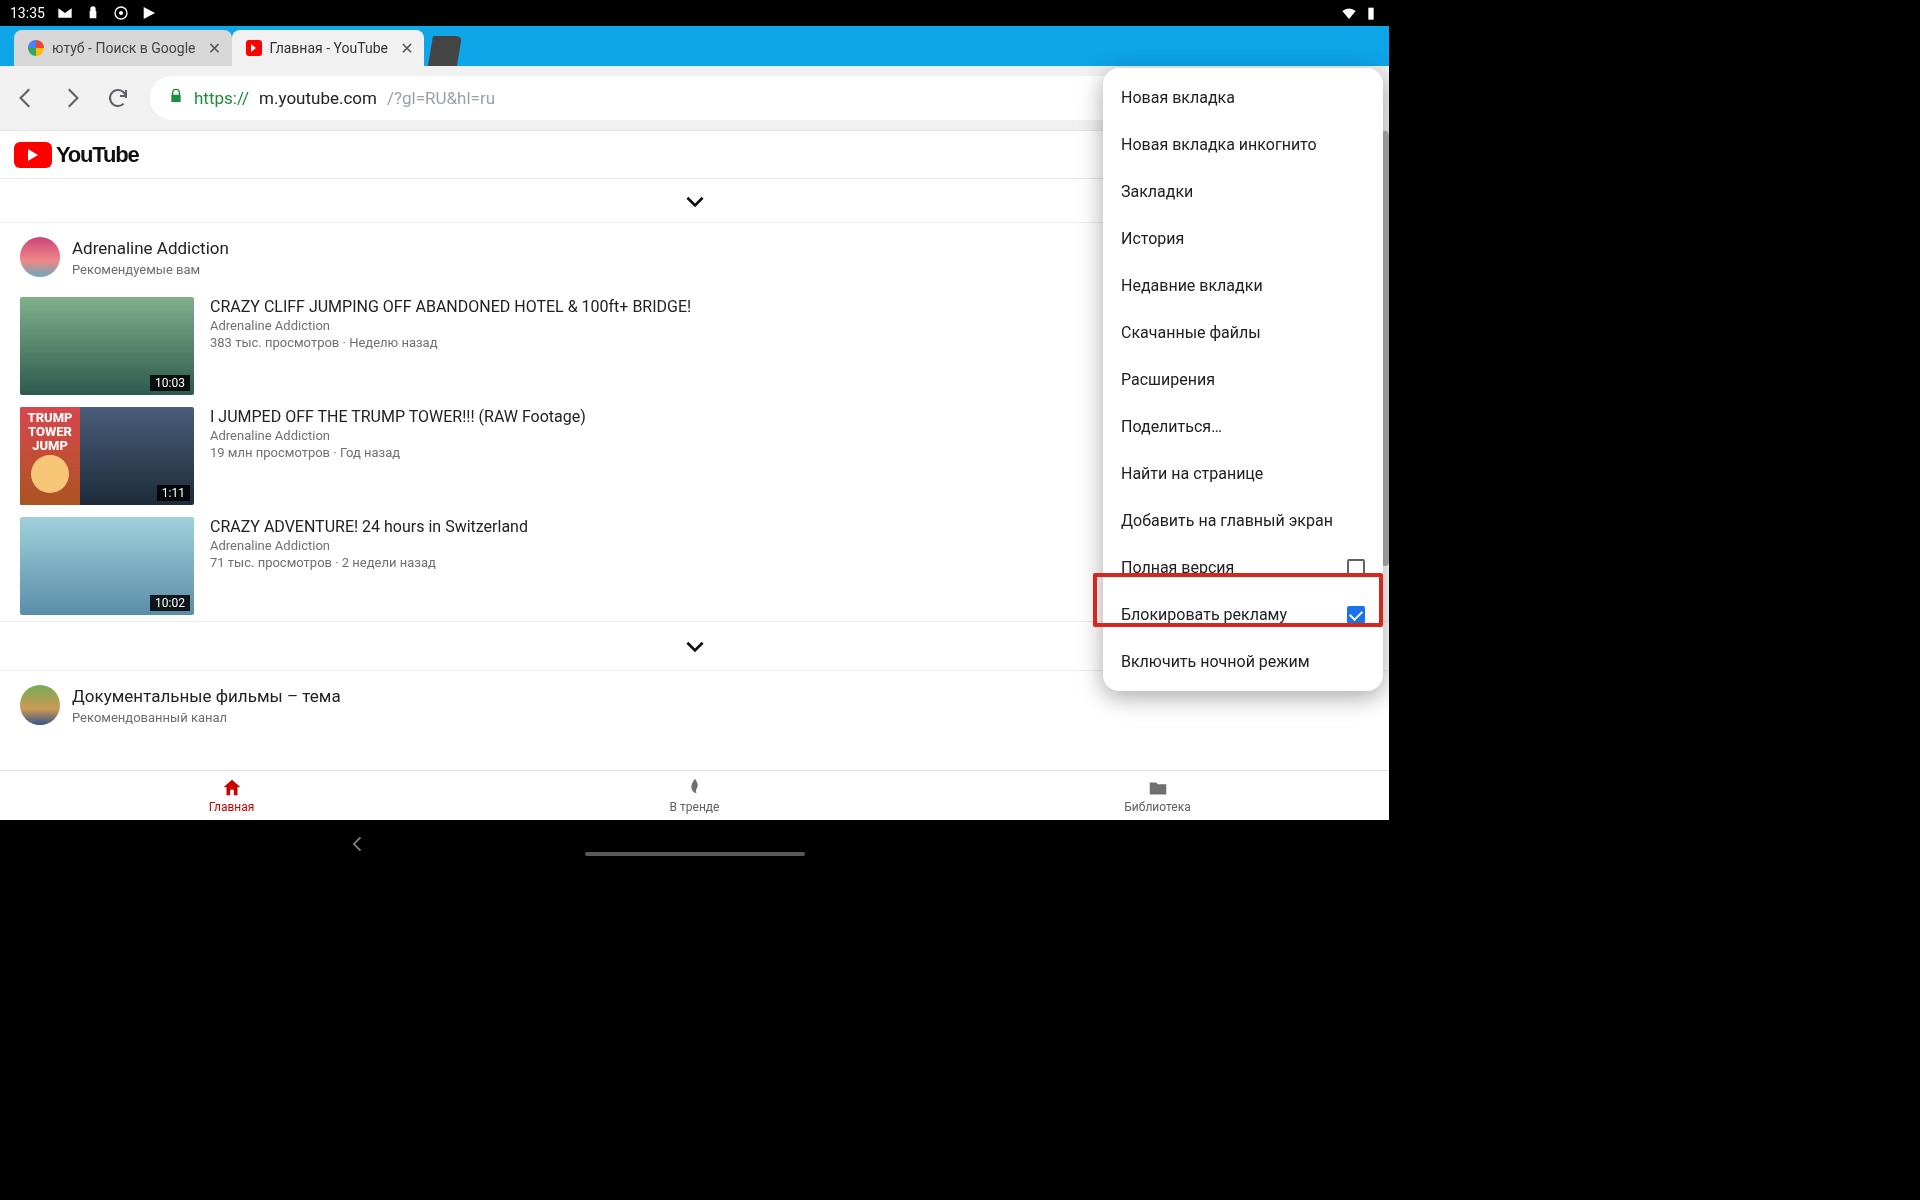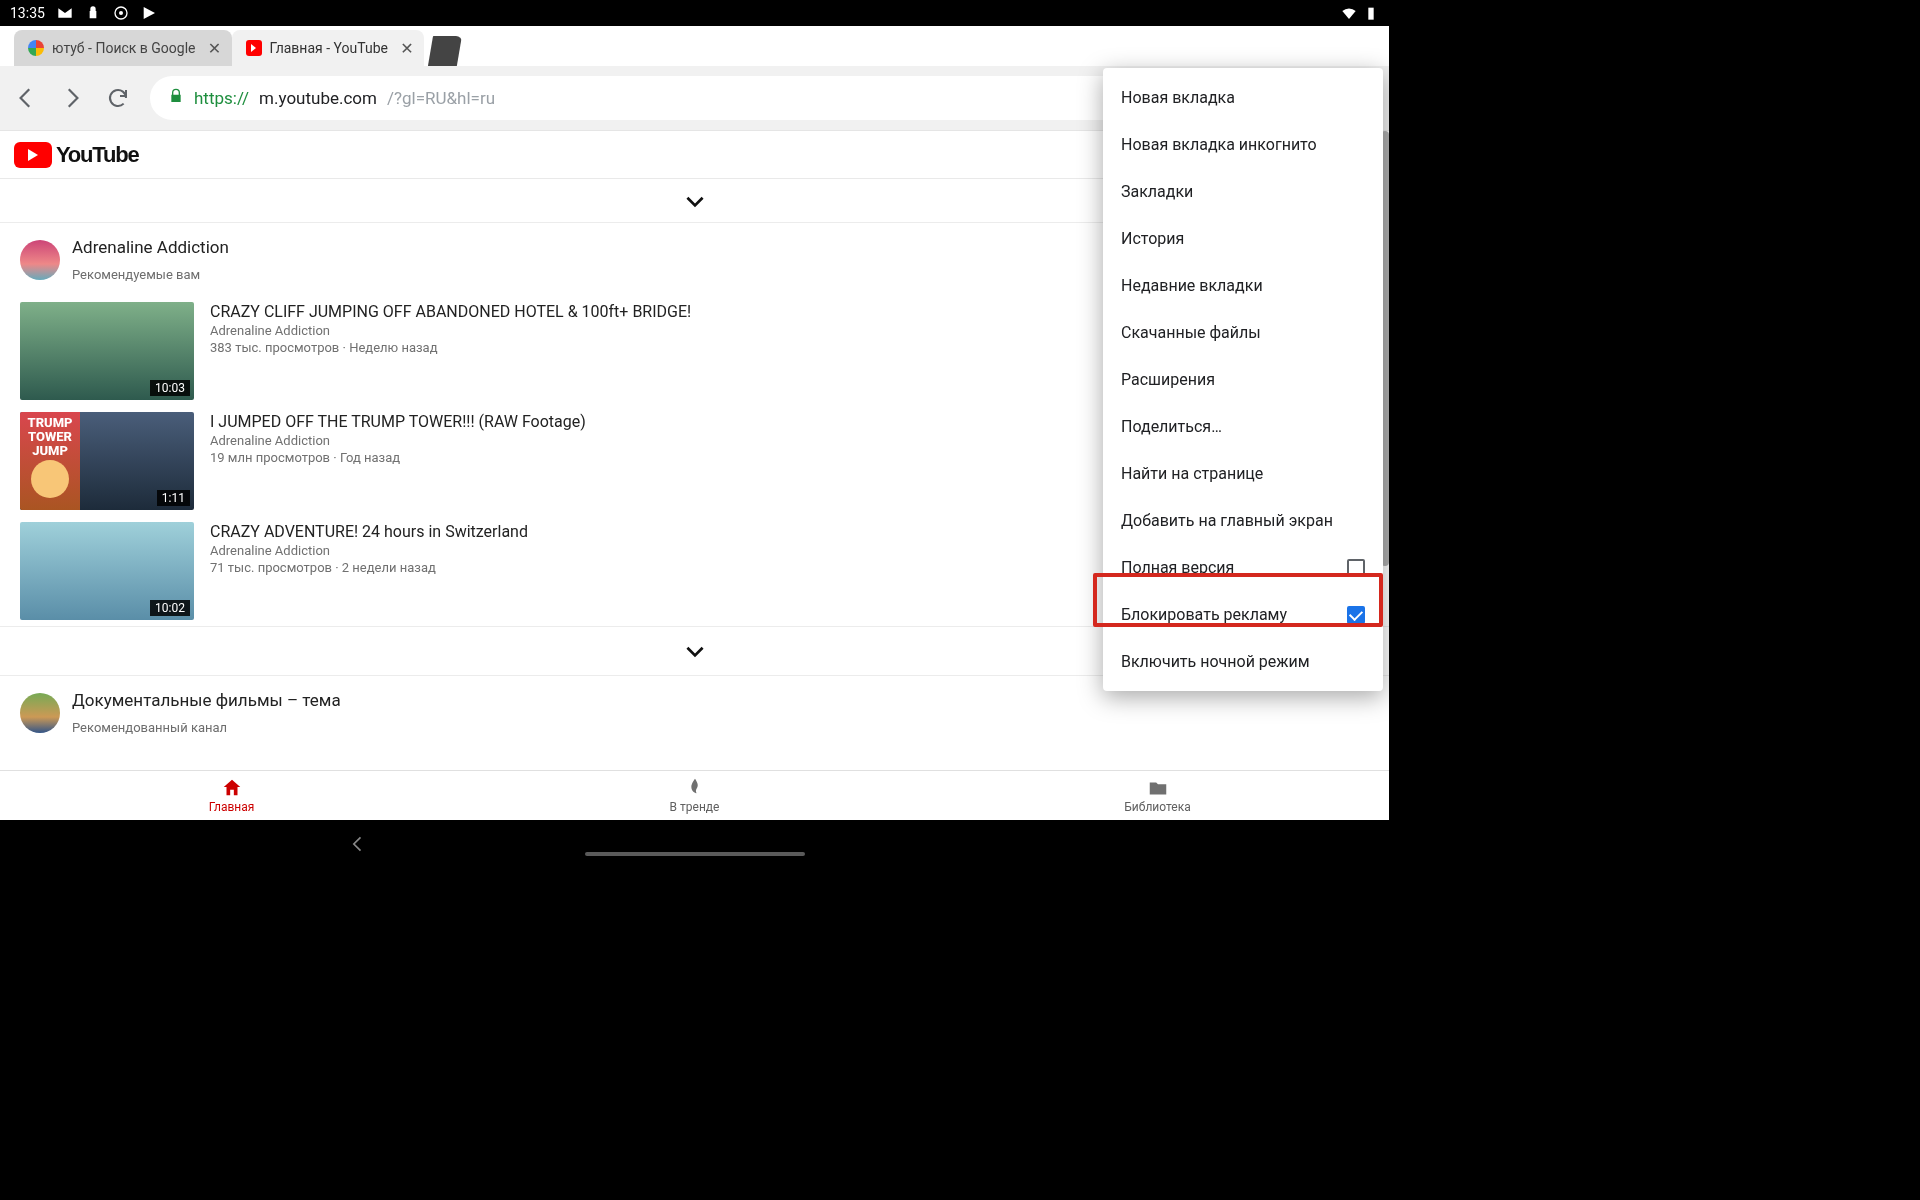--- a/index.html
+++ b/index.html
@@ -7,21 +7,21 @@
   .screen { width: 1389px; height: 868px; position: relative; background: #000; }
 
   
   .status-bar { height: 26px; display: flex; align-items: center; padding: 0 10px; color: #fff; font-size: 14px; }
   .status-left { display: flex; align-items: center; gap: 12px; }
   .status-right { margin-left: auto; display: flex; align-items: center; gap: 6px; }
   .status-icon { width: 16px; height: 16px; display: inline-flex; align-items: center; justify-content: center; }
   .status-icon svg { fill: #fff; }
 
   
-  .tab-strip { height: 40px; display: flex; align-items: flex-end; background: #ffffff; padding-left: 14px; }
+  .tab-strip { height: 40px; display: flex; align-items: flex-end; background: #0ea5e9; padding-left: 14px; }
   .tab { position: relative; height: 36px; padding: 0 36px 0 14px; display: flex; align-items: center; gap: 8px; border-top-left-radius: 8px; border-top-right-radius: 8px; color: #3b3b3b; font-size: 14px; }
   .tab-inactive { background: #d7d7d7; color: #444; }
   .tab-active   { background: #f1f1f1; color: #333; }
   .tab .favicon { width: 16px; height: 16px; }
   .favicon-g { background: conic-gradient(#ea4335 0 90deg,#fbbc05 90deg 180deg,#34a853 180deg 270deg,#4285f4 270deg 360deg); border-radius: 50%; }
   .favicon-yt { background: #f00; border-radius: 3px; position: relative; }
   .favicon-yt::after { content:''; position:absolute; left:5px; top:4px; border-left:5px solid #fff; border-top:4px solid transparent; border-bottom:4px solid transparent; }
   .tab-close { position: absolute; right: 8px; top: 9px; width: 18px; height: 18px; color: #555; display:flex; align-items:center; justify-content:center; font-size:16px; }
   .newtab { width:34px; height:30px; background:#444; margin-left:4px; border-top-left-radius:6px; border-top-right-radius:6px; clip-path: polygon(15% 0, 100% 0, 85% 100%, 0 100%); }
 
@@ -43,21 +43,21 @@
   .yt-play-rect { width:38px; height:26px; background:#f00; border-radius:6px; position:relative; }
   .yt-play-rect::after { content:''; position:absolute; left:14px; top:7px; border-left:10px solid #fff; border-top:6px solid transparent; border-bottom:6px solid transparent; }
   .yt-word { font-weight:700; font-size:22px; letter-spacing:-1.2px; color:#111; font-family: Arial, sans-serif; }
 
   .yt-chevron-bar { height: 44px; display:flex; align-items:center; justify-content:center; border-bottom:1px solid #ececec; }
   .yt-chevron-bar svg { stroke:#111; stroke-width:2.5; fill:none; }
 
   .channel-row { display:flex; align-items:center; gap:12px; padding: 14px 20px; border-bottom: 0; }
   .avatar { width:40px; height:40px; border-radius:50%; background: linear-gradient(#c47,#e88 60%,#6ab); }
   .channel-name { font-size:17px; color:#222; }
-  .channel-sub { font-size:13px; color:#6d6d6d; margin-top:10px; }
+  .channel-sub { font-size:13px; color:#6d6d6d; margin-top:4px; }
 
   .video-row { display:flex; gap:16px; padding: 6px 20px; }
   .thumb { width:174px; height:98px; background:#9bb; position:relative; border-radius:2px; overflow:hidden; flex-shrink:0; }
   .thumb.t0 { background: linear-gradient(#7fb089,#2e5a4e); }
   .thumb.t1 { background: linear-gradient(#4a5e7a,#1d2b3a); }
   .thumb.t2 { background: linear-gradient(#9fd0da,#5a8ea8); }
   .thumb .tower-badge { position:absolute; left:0; top:0; width:60px; height:98px; background:linear-gradient(#d9464e,#a52); display:flex; flex-direction:column; align-items:center; justify-content:flex-start; color:#fff; font-weight:800; font-size:13px; line-height:14px; padding-top:4px; }
   .tower-badge .face { width:38px; height:38px; background:#f8c677; border-radius:50%; margin-top:2px; }
   .duration { position:absolute; right:4px; bottom:4px; background:rgba(0,0,0,.85); color:#fff; font-size:12px; padding:1px 5px; border-radius:0; }
   .video-meta .title { font-size:16px; color:#222; }
@@ -76,21 +76,21 @@
   .bottom-nav .item { flex:1; display:flex; flex-direction:column; align-items:center; justify-content:center; gap:1px; color:#606060; font-size:12px; }
   .bottom-nav .item.active { color:#cc0000; }
   .bottom-nav svg { width:22px; height:22px; }
 
   
   .sys-nav { height:48px; background:#000; position:relative; }
   .sys-back { position:absolute; left:348px; top:14px; color:#888; }
   .sys-handle { position:absolute; left:50%; transform:translateX(-50%); bottom:12px; width:220px; height:4px; background:#5a5a5a; border-radius:3px; }
 
   
-  .menu { position:absolute; top:68px; right:6px; width:280px; background:#fff; border-radius:4px; box-shadow: 0 6px 24px rgba(0,0,0,.35); padding: 6px 0; z-index: 50; }
+  .menu { position:absolute; top:68px; right:6px; width:280px; background:#fff; border-radius:16px; box-shadow: 0 6px 24px rgba(0,0,0,.35); padding: 6px 0; z-index: 50; }
   .menu-item { padding: 14px 18px; font-size:16px; color:#202124; display:flex; align-items:center; justify-content:space-between; }
   .menu-check { width:18px; height:18px; border:2px solid #5f6368; border-radius:2px; }
   .menu-check.checked { border-color:#1a73e8; background:#1a73e8; display:flex; align-items:center; justify-content:center; }
   .menu-check.checked::after { content:''; width:6px; height:10px; border:solid #fff; border-width:0 2px 2px 0; transform:rotate(45deg); margin-top:-2px; }
 
   .highlight-box { position:absolute; right:6px; top:573px; width:290px; height:54px; border:4px solid #d4281e; border-radius:2px; z-index:60; pointer-events:none; }
 
 </style>
 </head>
 <body>

